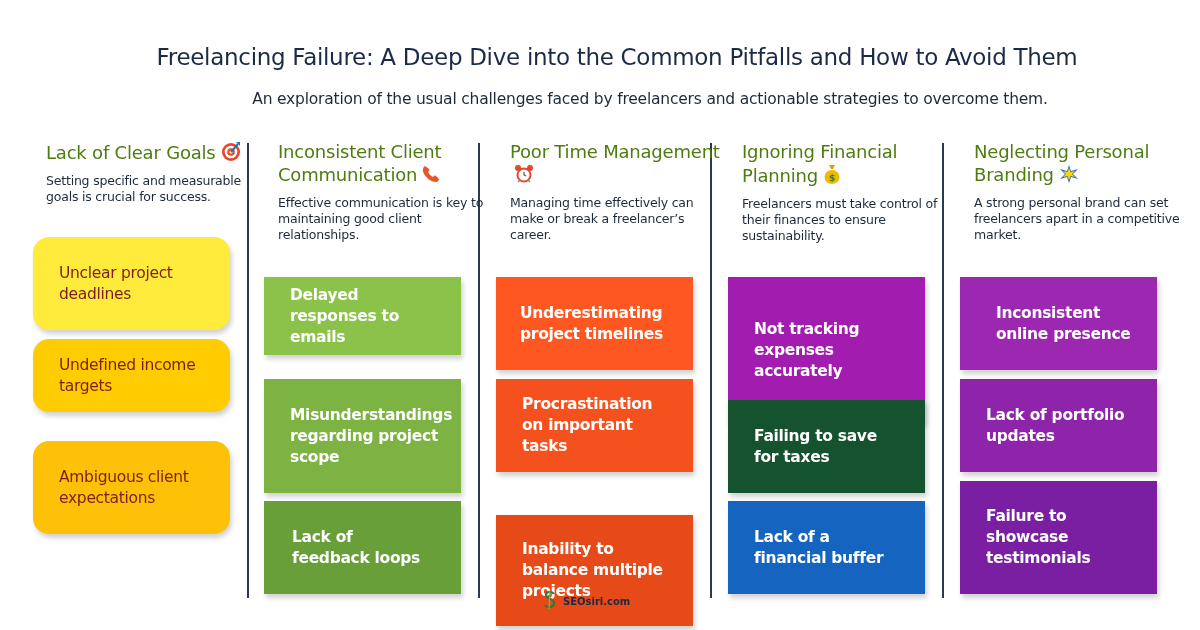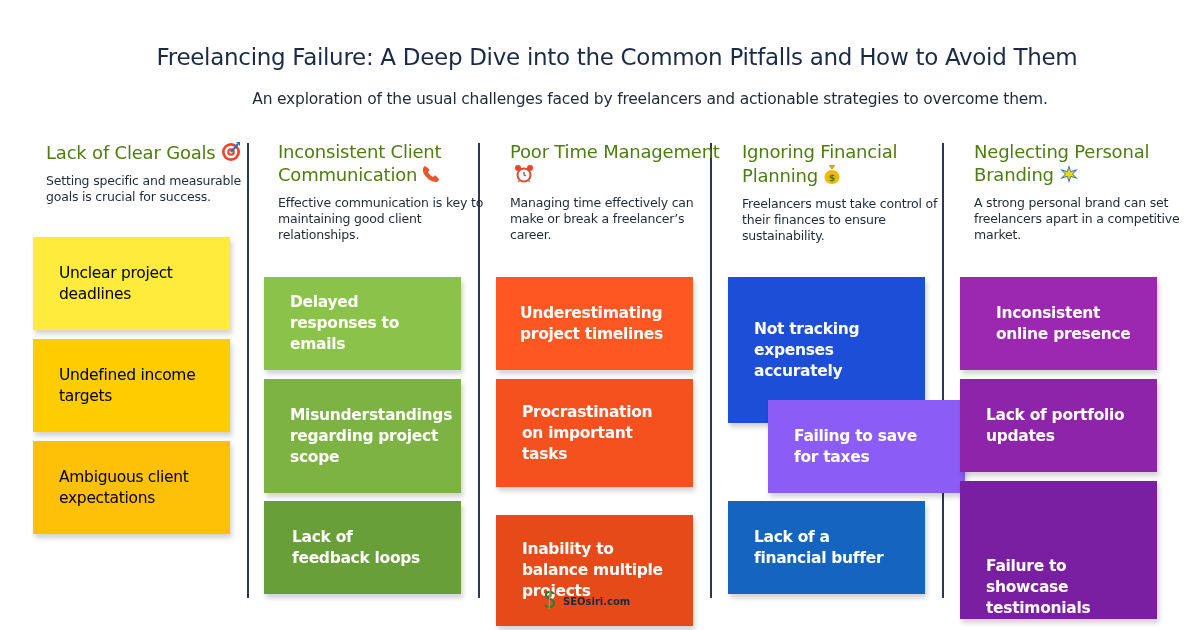--- a/index.html
+++ b/index.html
@@ -7,21 +7,21 @@
          font-family:"DejaVu Sans", "Liberation Sans", sans-serif; color:#1e2a3a; }
   .title { position:absolute; left:0; top:44px; width:1234px; text-align:center; font-size:23px; color:#1b2b45; letter-spacing:-0.3px; }
   .subtitle { position:absolute; left:0; top:90px; width:1300px; text-align:center; font-size:15.5px; color:#1e2a3a; letter-spacing:-0.2px; }
   .sep { position:absolute; top:143px; height:455px; width:2px; background:#2a3a52; }
   .col-head { position:absolute; top:140px; width:210px; }
   .col-title { font-size:18px; line-height:23px; color:#4d7c0f; letter-spacing:-0.2px; }
   .col-desc { font-size:12.5px; line-height:16px; color:#1e2a3a; margin-top:6px; letter-spacing:-0.2px; }
   .icon { display:inline-block; vertical-align:middle; margin-left:4px; }
   .card { position:absolute; width:197px; box-shadow:2px 4px 5px rgba(0,0,0,0.18); box-sizing:border-box;
           padding:0 26px; display:flex; align-items:center; font-size:15.5px; line-height:21px; letter-spacing:-0.3px; }
-  .card.dark-text { color:#000000; }
+  .card.dark-text { color:#7f1d1d;border-radius:16px; }
   .card.light-text { color:#ffffff; font-weight:bold; }
   .footer { position:absolute; left:543px; top:590px; display:flex; align-items:center; gap:6px;
             font-size:10px; font-weight:bold; color:#1b2b45; }
 </style>
 </head>
 <body>
 
 <div class="title">Freelancing Failure: A Deep Dive into the Common Pitfalls and How to Avoid Them</div>
 <div class="subtitle">An exploration of the usual challenges faced by freelancers and actionable strategies to overcome them.</div>
 
@@ -75,64 +75,64 @@
   <div class="col-title"><span>Neglecting Personal Branding</span><span class="icon"><svg width="22" height="20" viewBox="0 0 22 20">
           <path d="M11 1 L13 7 L20 5 L15 10 L20 15 L13 13 L11 19 L9 13 L2 15 L7 10 L2 5 L9 7 Z" fill="#2f6fb8"></path>
           <path d="M11 4 L12.5 8 L17 7 L14 10 L17 13 L12.5 12 L11 16 L9.5 12 L5 13 L8 10 L5 7 L9.5 8 Z" fill="#ffd400"></path>
         </svg></span></div>
   <div class="col-desc">A strong personal brand can set freelancers apart in a competitive market.</div>
 </div>
 
 <div class="card dark-text" style="left:33px; top:237px; height:93px; background:#ffeb3b;">
     <span>Unclear project deadlines</span>
   </div>
-<div class="card dark-text" style="left:33px; top:339px; height:93px; background:#ffcc00;">
+<div class="card dark-text" style="left:33px; top:339px; height:73px; background:#ffcc00;">
     <span>Undefined income targets</span>
   </div>
 <div class="card dark-text" style="left:33px; top:441px; height:93px; background:#ffc107;">
     <span>Ambiguous client expectations</span>
   </div>
 
-<div class="card light-text" style="left:264px; top:277px; height:93px; background:#8bc34a;align-items:center;">
+<div class="card light-text" style="left:264px; top:277px; height:78px; background:#8bc34a;align-items:center;">
     <span>Delayed responses to emails</span>
   </div>
 <div class="card light-text" style="left:264px; top:379px; height:114px; background:#7cb342;">
     <span>Misunderstandings regarding project scope</span>
   </div>
 <div class="card light-text" style="left:264px; top:501px; height:93px; background:#689f38;padding-left:28px;">
     <span>Lack of feedback loops</span>
   </div>
 
 <div class="card light-text" style="left:496px; top:277px; height:93px; background:#ff5722;padding-left:24px;">
     <span>Underestimating project timelines</span>
   </div>
-<div class="card light-text" style="left:496px; top:379px; height:108px; background:#f4511e;">
+<div class="card light-text" style="left:496px; top:379px; height:93px; background:#f4511e;">
     <span>Procrastination on important tasks</span>
   </div>
 <div class="card light-text" style="left:496px; top:495px; height:111px; background:#e64a19;margin-top:20px;">
     <span>Inability to balance multiple projects</span>
   </div>
 
-<div class="card light-text" style="left:728px; top:277px; height:146px; background:#1d4ed8;">
+<div class="card light-text" style="left:728px; top:277px; height:146px; background:#a21caf;">
     <span>Not tracking expenses accurately</span>
   </div>
-<div class="card light-text" style="left:768px; top:400px; height:93px; background:#8b5cf6;">
+<div class="card light-text" style="left:728px; top:400px; height:93px; background:#14532d;">
     <span>Failing to save for taxes</span>
   </div>
 <div class="card light-text" style="left:728px; top:501px; height:93px; background:#1565c0;">
     <span>Lack of a financial buffer</span>
   </div>
 
 <div class="card light-text" style="left:960px; top:277px; height:93px; background:#9c27b0;padding-left:36px;">
     <span>Inconsistent online presence</span>
   </div>
 <div class="card light-text" style="left:960px; top:379px; height:93px; background:#8e24aa;">
     <span>Lack of portfolio updates</span>
   </div>
-<div class="card light-text" style="left:960px; top:481px; height:138px; background:#7b1fa2;align-items:flex-end;">
+<div class="card light-text" style="left:960px; top:481px; height:113px; background:#7b1fa2;">
     <span>Failure to showcase testimonials</span>
   </div>
 
 <div class="footer">
   <span><svg width="14" height="20" viewBox="0 0 14 20">
         <path d="M11 4 C9 1 3 1 3 5 C3 9 11 8 11 13 C11 18 4 18 2 15" stroke="#2e7d32" stroke-width="2.2" fill="none"></path>
         <path d="M7 1 L6 19" stroke="#66bb6a" stroke-width="1.2"></path>
       </svg></span>
   <span>SEOsiri.com</span>
 </div>

